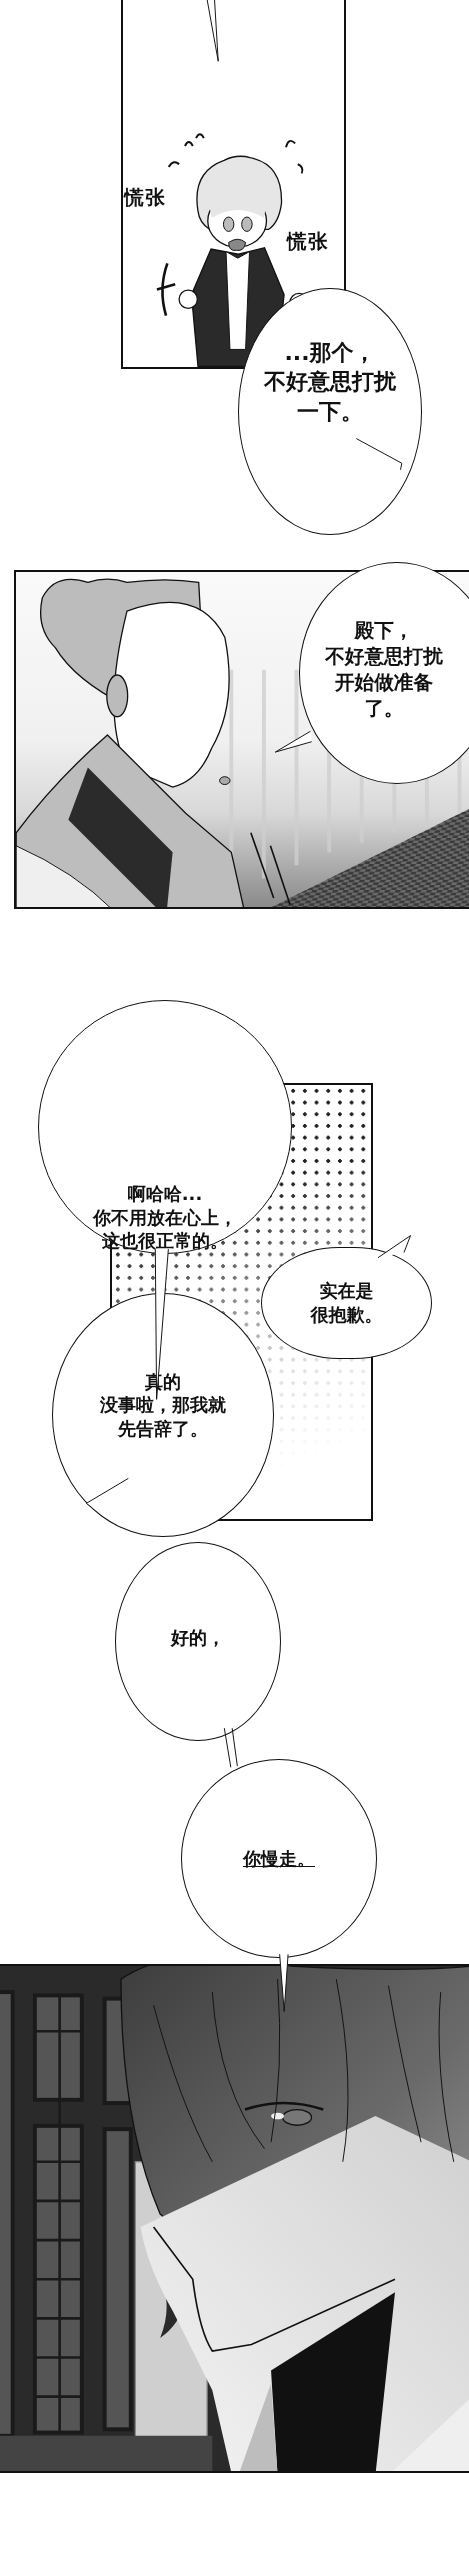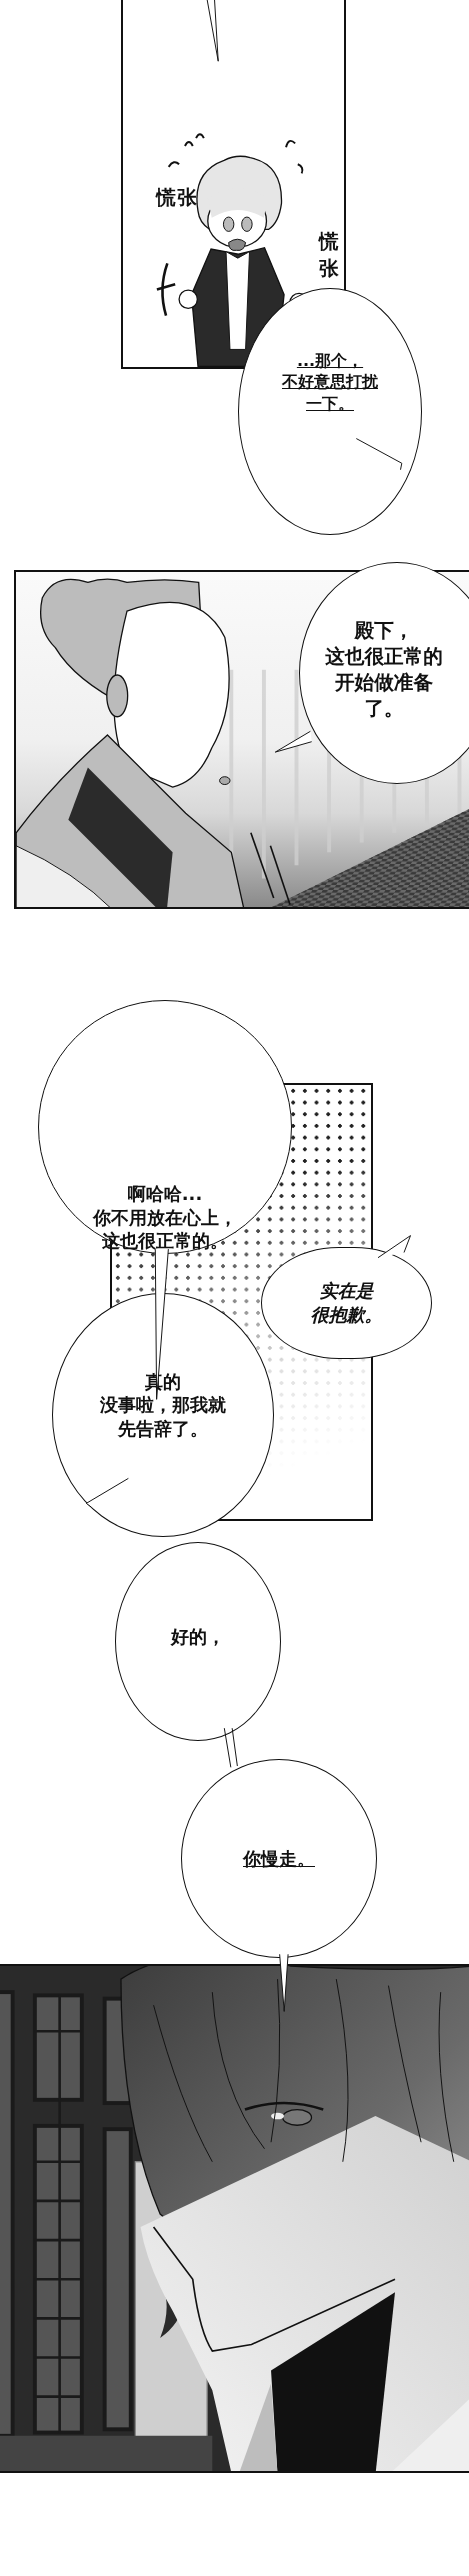--- a/index.html
+++ b/index.html
@@ -3,21 +3,21 @@
 <meta charset="utf-8">
 <style>
   html, body { margin: 0; padding: 0; background: #ffffff; }
   body { width: 470px; height: 2576px; position: relative; overflow: hidden;
          font-family: "DejaVu Sans", "Liberation Sans", sans-serif; }
   .abs { position: absolute; }
   .panel { position: absolute; box-sizing: border-box; border: 2.6px solid #111; overflow: hidden; }
   .bubble { position: absolute; background: #fff; border: 1.3px solid #111; border-radius: 50%;
             display: flex; align-items: center; justify-content: center; box-sizing: border-box; z-index: 5; }
   .bubble .txt { text-align: center; color: #111; font-weight: bold; line-height: 1.32; white-space: pre-line; }
-  .sfx { position: absolute; font-weight: bold; color: #111; font-size: 19.6px; letter-spacing: 1.3px; z-index: 4; padding-left: 32px; }
+  .sfx { position: absolute; font-weight: bold; color: #111; font-size: 19.6px; letter-spacing: 1.3px; z-index: 4; }
   .tail { position: absolute; z-index: 6; }
   .dots { background-color: #fff;
           background-image: radial-gradient(circle, #222 1.6px, transparent 1.8px);
           background-size: 11.7px 11.7px; }
   .fade-mask { position: absolute; inset: 0;
                background: linear-gradient(160deg, rgba(255,255,255,0) 30%, rgba(255,255,255,0.85) 65%, #fff 85%); }
 </style>
 </head>
 <body>
 
@@ -49,21 +49,21 @@
     <circle cx="100" cy="465" r="14" fill="#fff" stroke="#111" stroke-width="2"></circle>
     <circle cx="270" cy="470" r="14" fill="#fff" stroke="#111" stroke-width="2"></circle>
 
     <path d="M128 0 L146 100 L140 0 z" fill="#fff" stroke="#111" stroke-width="1.5"></path>
   </svg>
   <div class="sfx" style="left:1.3px; top:188px;">慌张</div>
   <div class="sfx" style="left:164px; top:232px;">慌张</div>
 </div>
 
 <div class="bubble" style="left:238px; top:288px; width:184px; height:247px;">
-  <span class="txt" style="font-size:16px; margin-top:-59px;text-decoration:underline;">...那个，
+  <span class="txt" style="font-size:22px; margin-top:-59px;">...那个，
 不好意思打扰
 一下。</span>
 </div>
 <svg class="tail" style="left:355px; top:437px;" width="52" height="33" viewBox="0 0 80 50">
   <path d="M2 2 L72 40 L70 50" fill="#fff" stroke="#111" stroke-width="1.5"></path>
 </svg>
 
 <div class="panel" style="left:14.3px; top:570px; width:458px; height:339px; border-right:none;
             background: linear-gradient(180deg, #fafafa 0%, #f0f0f0 50%, #d8d8d8 72%, #8a8a8a 100%);">
   <svg class="abs" style="left:0; top:0;" width="458" height="339" viewBox="0 0 702 520">
@@ -99,21 +99,21 @@
     <path d="M110 300 l130 130 l-10 100 l-150 -150z" fill="#2b2b2b"></path>
     <path d="M0 420 q90 40 150 100 L0 520z" fill="#efefef" stroke="#111" stroke-width="1.5"></path>
 
     <line x1="360" y1="400" x2="395" y2="500" stroke="#111" stroke-width="2.5"></line>
     <line x1="390" y1="420" x2="420" y2="510" stroke="#111" stroke-width="2.5"></line>
   </svg>
 </div>
 
 <div class="bubble" style="left:299px; top:562px; width:196px; height:222px;">
   <span class="txt" style="font-size:19.6px; margin-left:-26px; margin-top:-6.5px;">殿下，
-这也很正常的
+不好意思打扰
 开始做准备
 了。</span>
 </div>
 <svg class="tail" style="left:274px; top:730px;" width="39" height="26" viewBox="0 0 60 40">
   <path d="M56 2 L2 34 L58 18" fill="#fff" stroke="#111" stroke-width="1.5"></path>
 </svg>
 
 <div class="panel dots" style="left:110px; top:1083px; width:263px; height:438px;">
   <div class="fade-mask"></div>
 </div>
@@ -121,38 +121,38 @@
 <div class="bubble" style="left:38px; top:1000px; width:254px; height:254px;align-items:flex-end;">
   <span class="txt" style="font-size:18px;">啊哈哈...
 你不用放在心上，
 这也很正常的。</span>
 </div>
 <svg class="tail" style="left:154px; top:1249px;" width="19.6" height="157" viewBox="0 0 30 240">
   <path d="M2 0 L4 230 L22 0" fill="#fff" stroke="#111" stroke-width="1.5"></path>
 </svg>
 
 <div class="bubble" style="left:261px; top:1247px; width:171px; height:112px; border-radius:50% / 55%;">
-  <span class="txt" style="font-size:18px;font-style:italic;">实在是
+  <span class="txt" style="font-size:18px;">实在是
 很抱歉。</span>
 </div>
 <svg class="tail" style="left:378px; top:1233px;" width="39" height="26" viewBox="0 0 60 40">
   <path d="M0 38 L50 4 L40 30" fill="#fff" stroke="#111" stroke-width="1.5"></path>
 </svg>
 
 <div class="bubble" style="left:52px; top:1293px; width:222px; height:244px;">
   <span class="txt" style="font-size:18px; margin-top:-19.6px;">真的
 没事啦，那我就
 先告辞了。</span>
 </div>
 <svg class="tail" style="left:85px; top:1477px;" width="46" height="33" viewBox="0 0 70 50">
   <path d="M66 2 L2 40 L10 46" fill="#fff" stroke="#111" stroke-width="1.5"></path>
 </svg>
 
 <div class="bubble" style="left:115px; top:1542px; width:166px; height:199px;">
-  <span class="txt" style="font-size:18px; margin-top:-6.5px;font-family:Liberation Serif, serif;">好的，</span>
+  <span class="txt" style="font-size:18px; margin-top:-6.5px;">好的，</span>
 </div>
 <svg class="tail" style="left:223px; top:1728px;" width="19.6" height="46" viewBox="0 0 30 70">
   <path d="M2 0 L12 60 M14 0 L22 58" fill="none" stroke="#111" stroke-width="1.5"></path>
 </svg>
 
 <div class="bubble" style="left:181px; top:1759px; width:196px; height:199px;">
   <span class="txt" style="font-size:18px;text-decoration:underline;">你慢走。</span>
 </div>
 <svg class="tail" style="left:279px; top:1954px;" width="10.4" height="59" viewBox="0 0 16 90">
   <path d="M1 0 L8 88 L14 0" fill="#fff" stroke="#111" stroke-width="1.5"></path>

